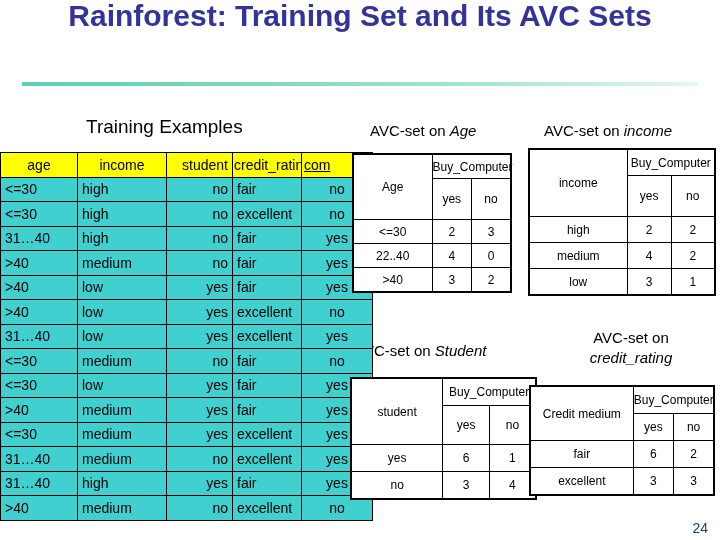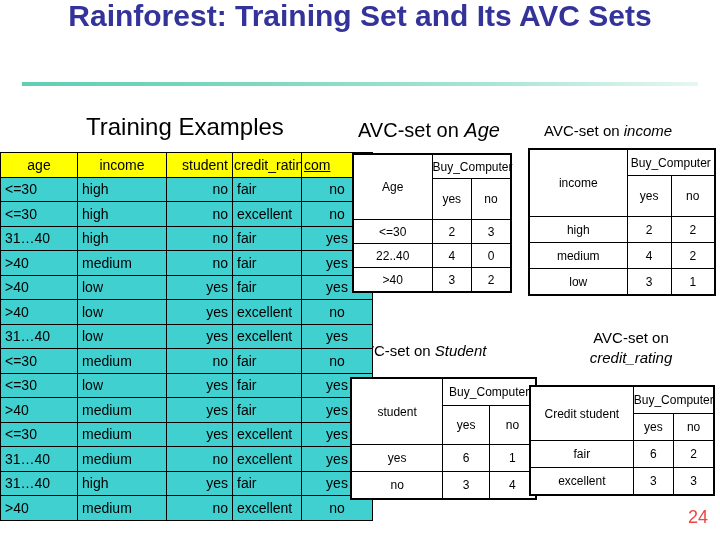--- a/index.html
+++ b/index.html
@@ -45,22 +45,22 @@
   .caption {
     position: absolute;
     font-family: "Liberation Sans", sans-serif;
     font-size: 18px;
     line-height: 21px;
     color: #000000;
     white-space: nowrap;
   }
   .caption i { font-style: italic; }
 
-  #caption-training  { left: 86px;  top: 116px; font-size: 24px; }
-  #caption-avc-age   { left: 358px; top: 120px; font-size: 20px; }
+  #caption-training  { left: 86px;  top: 116px; font-size: 19px; }
+  #caption-avc-age   { left: 370px; top: 120px; font-size: 15px; }
   #caption-avc-income{ left: 544px; top: 120px; font-size: 15px; }
   #caption-avc-student{left: 355px; top: 340px; font-size: 15px; }
   #caption-avc-credit{ left: 556px; top: 328px; font-size: 15px; text-align: center; line-height: 20px; white-space: normal; width: 150px;}
 
   
   #training-table {
     position: absolute;
     left: 0px;
     top: 152px;
     width: 333px;
@@ -134,24 +134,24 @@
   #avc-credit    { left: 529px; top: 385px; width: 186px; }
   #avc-credit td { height: 26px; }
   #avc-credit .attr-col { width: 72px; }
   #avc-credit .v-col    { width: 56px; }
   #avc-credit .credit-label { line-height: 14px; }
 
   
   #page-number {
     position: absolute;
     right: 12px;
-    bottom: 12px;
-    font-family: "Liberation Sans", sans-serif;
-    font-size: 18px;
-    color: #ef4444;
+    bottom: 4px;
+    font-family: "Liberation Sans", sans-serif;
+    font-size: 14px;
+    color: #0c4a6e;
   }
 </style>
 </head>
 <body>
 
 <div id="slide-title">Rainforest:  Training Set and Its AVC Sets</div>
 
 <div id="title-rule"></div>
 
 <div class="caption" id="caption-training">Training Examples</div>
@@ -357,21 +357,21 @@
         <td class="attr-col">no</td>
         <td class="v-col">3</td>
         <td class="v-col">4</td>
       </tr>
     </tbody>
 </table>
 
 <table class="avc" id="avc-credit">
   <tbody>
     <tr>
-      <td class="attr-col credit-label" rowspan="2">Credit student</td>
+      <td class="attr-col credit-label" rowspan="2">Credit medium</td>
       <td class="v-col" colspan="2">Buy_Computer</td>
     </tr>
     <tr>
       <td class="v-col">yes</td>
       <td class="v-col">no</td>
     </tr>
   </tbody>
   <tbody class="avc-body">
       <tr>
         <td class="attr-col">fair</td>

